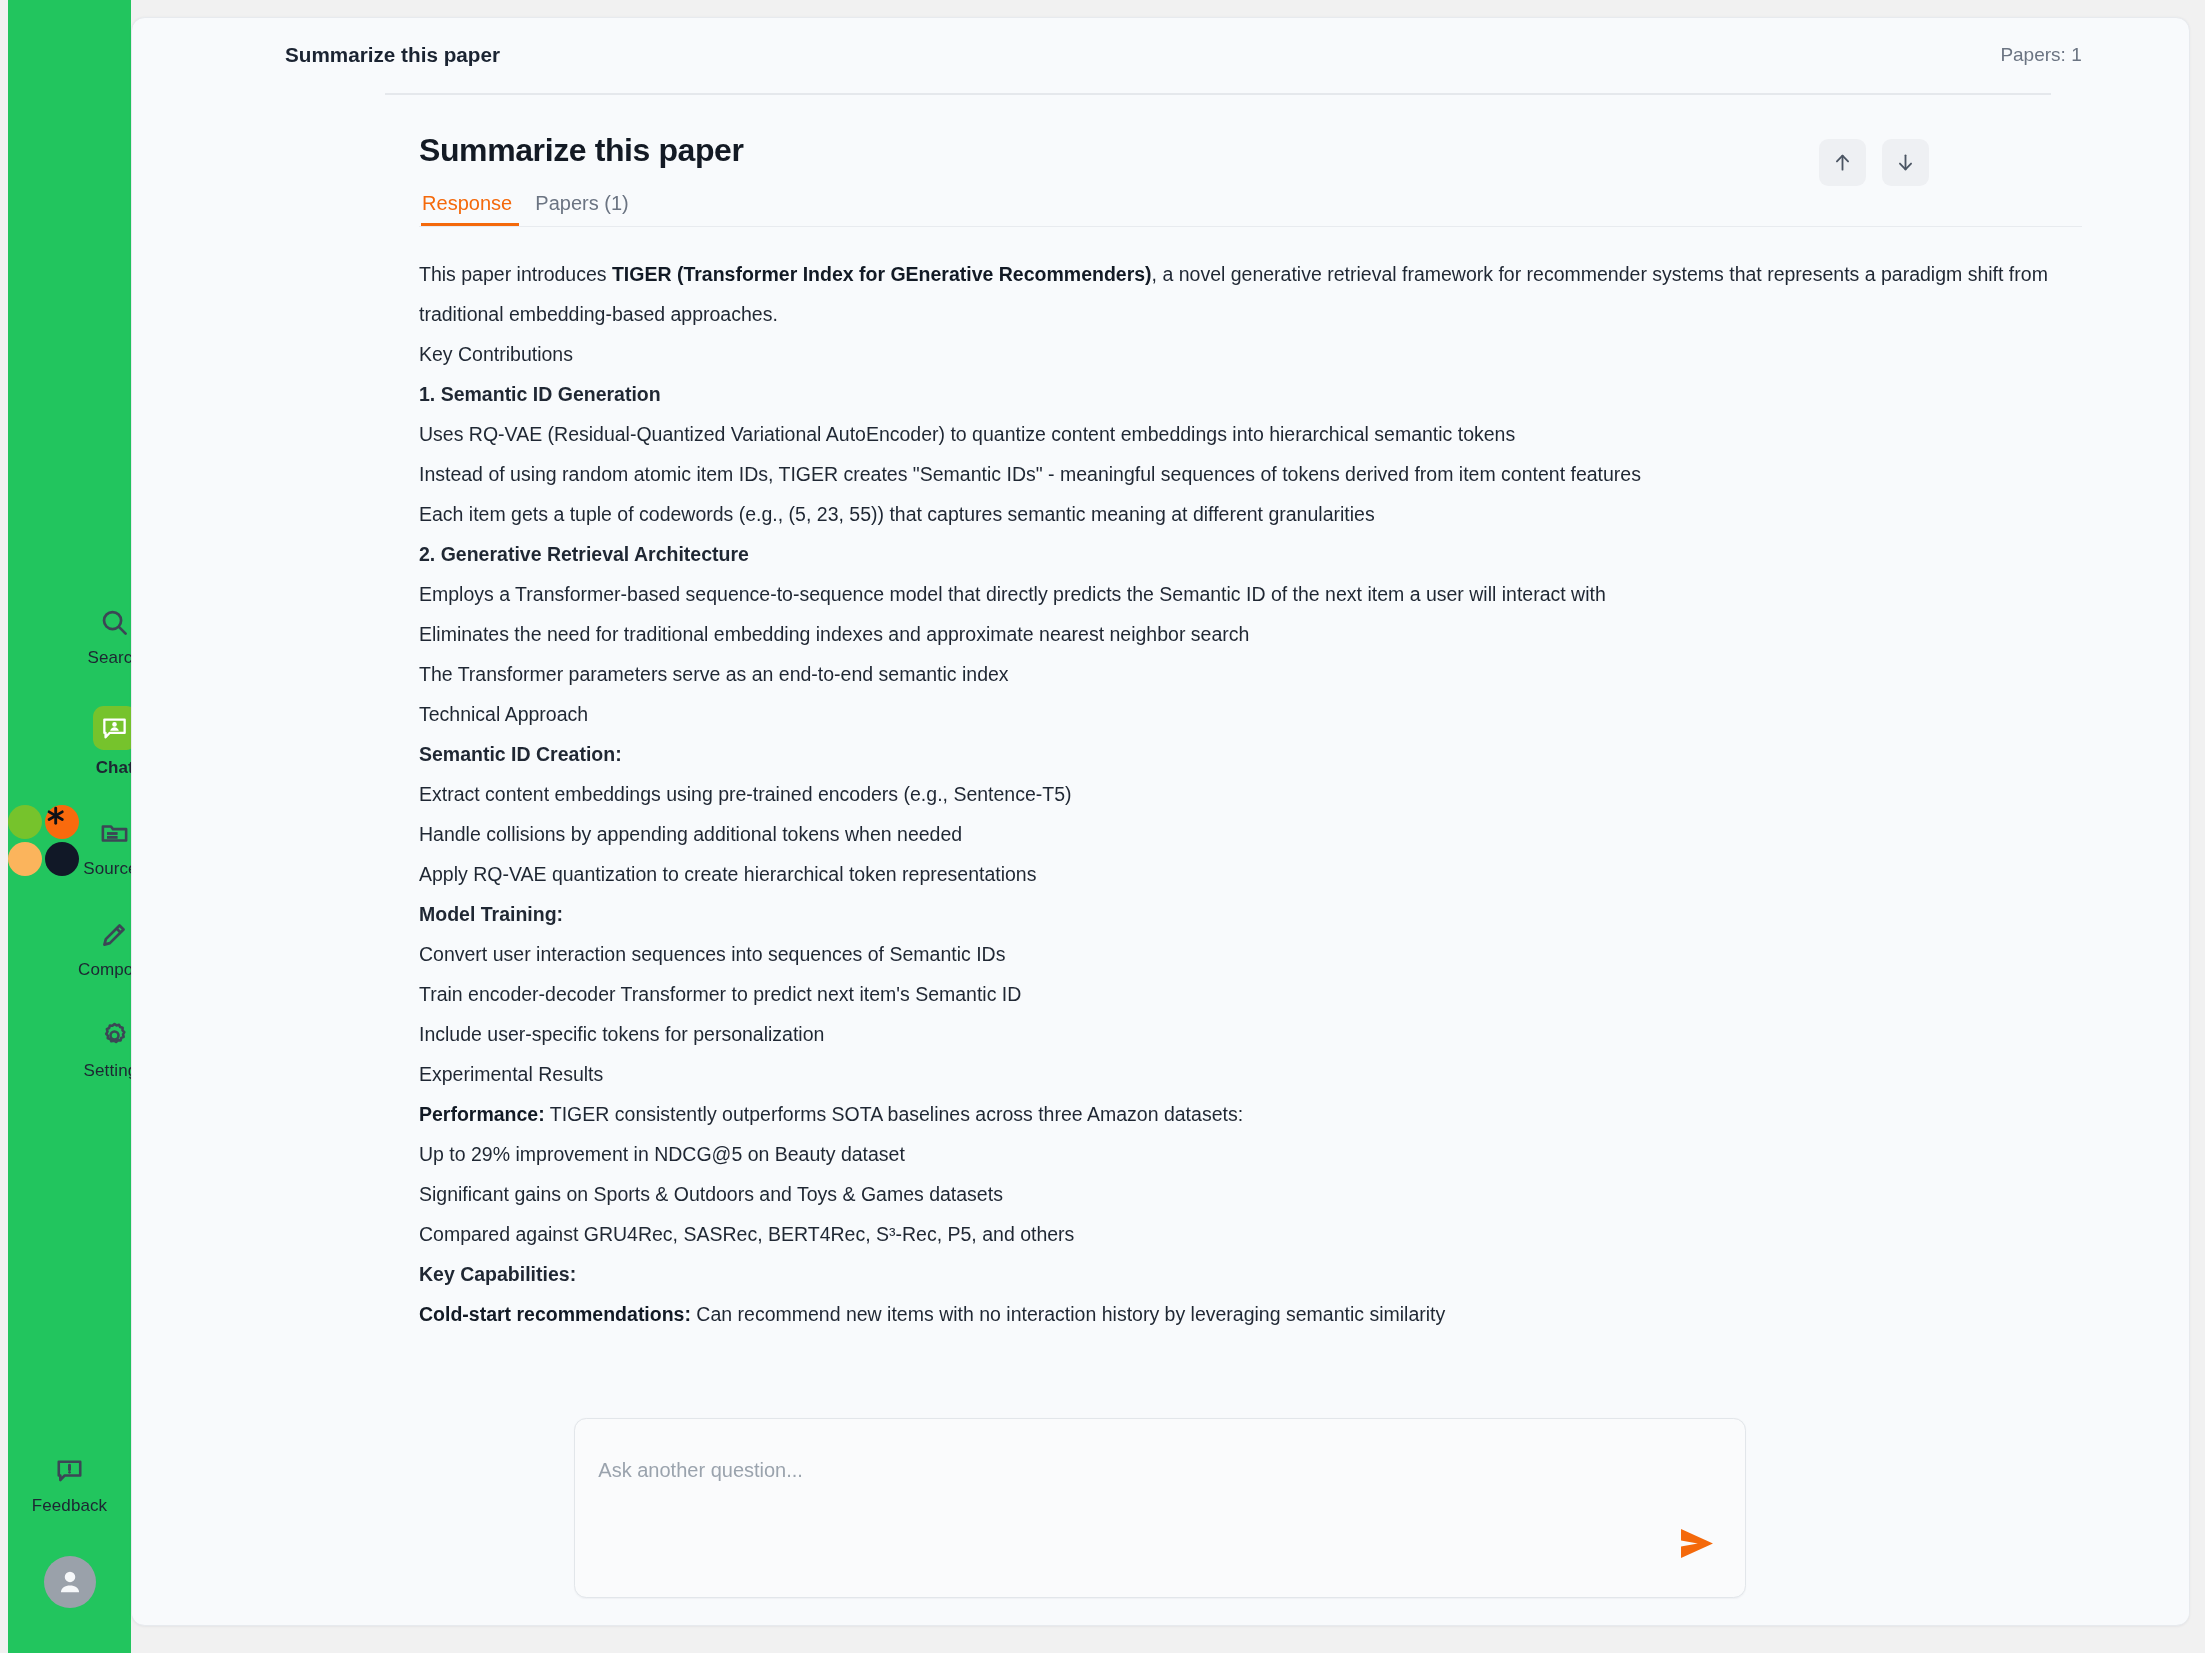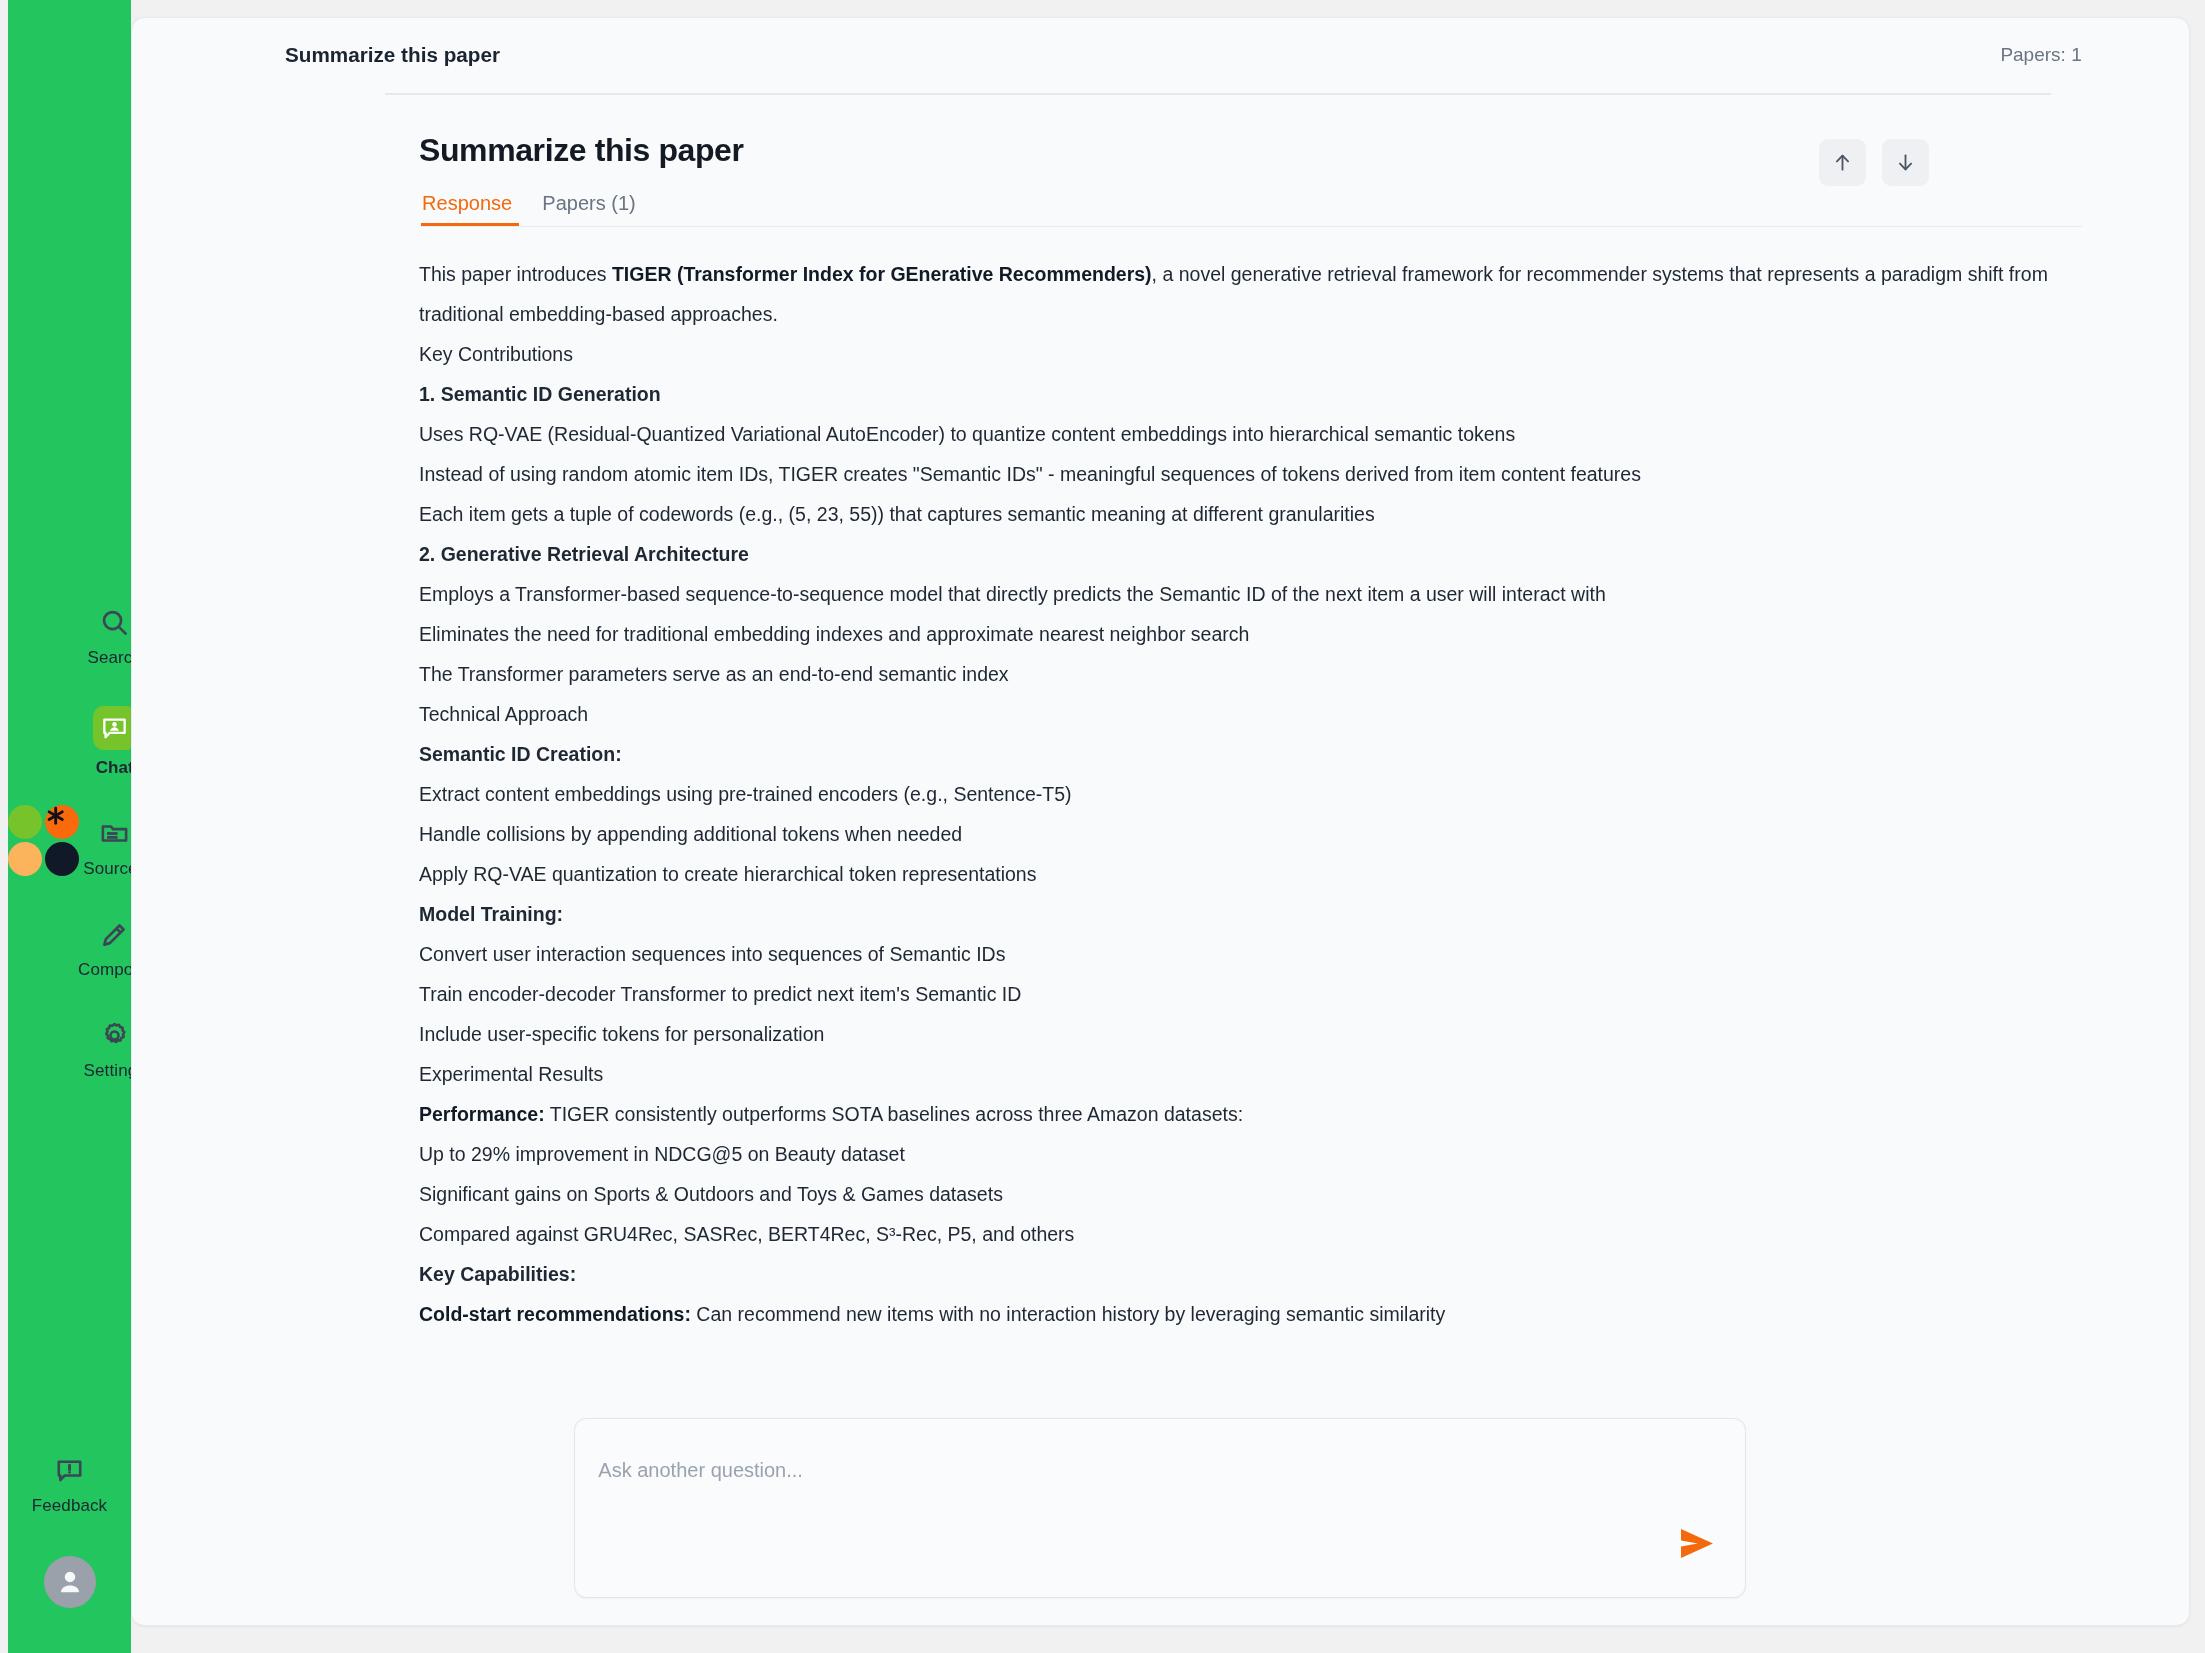--- a/index.html
+++ b/index.html
@@ -82,21 +82,21 @@
   .nav-btns { position: absolute; right: 260px; top: 47px; display: flex; gap: 15.3px; }
   .nav-btn {
     width: 47px; height: 47px; border-radius: 9.2px; background: #eef0f3;
     display: flex; align-items: center; justify-content: center;
     border: none; cursor: pointer; color: #4b5563;
   }
   .nav-btn svg { display: block; }
 
   .doc-title { font-size: 32px; font-weight: bold; color: #131a24; letter-spacing: -0.4px; }
 
-  .tabs { display: flex; gap: 24px; margin-top: 23px; position: relative; }
+  .tabs { display: flex; gap: 17px; margin-top: 23px; position: relative; }
   .tab { font-size: 20px; color: #6b7482; padding: 0 3.1px 10.7px 3.1px; cursor: pointer; background:none;border:none;font-family:inherit;}
   .tab.active { color: #f4690b; font-weight: normal; }
   .tab.active::after { content:""; position: absolute; left: 1.5px; bottom: 0; width: 98px; height: 3.1px; background: #f4690b; }
   .tabs-rule { height: 0.8px; background: #e8ebef; margin-bottom: 27.6px; }
 
   .body-text { font-size: 19.5px; line-height: 40px; color: #1f2733; }
   .body-text p { margin: 0 0 0 0; }
   .body-text b { font-weight: bold; color: #121a25; }
   .body-text .bold-line { font-weight: bold; }
 

